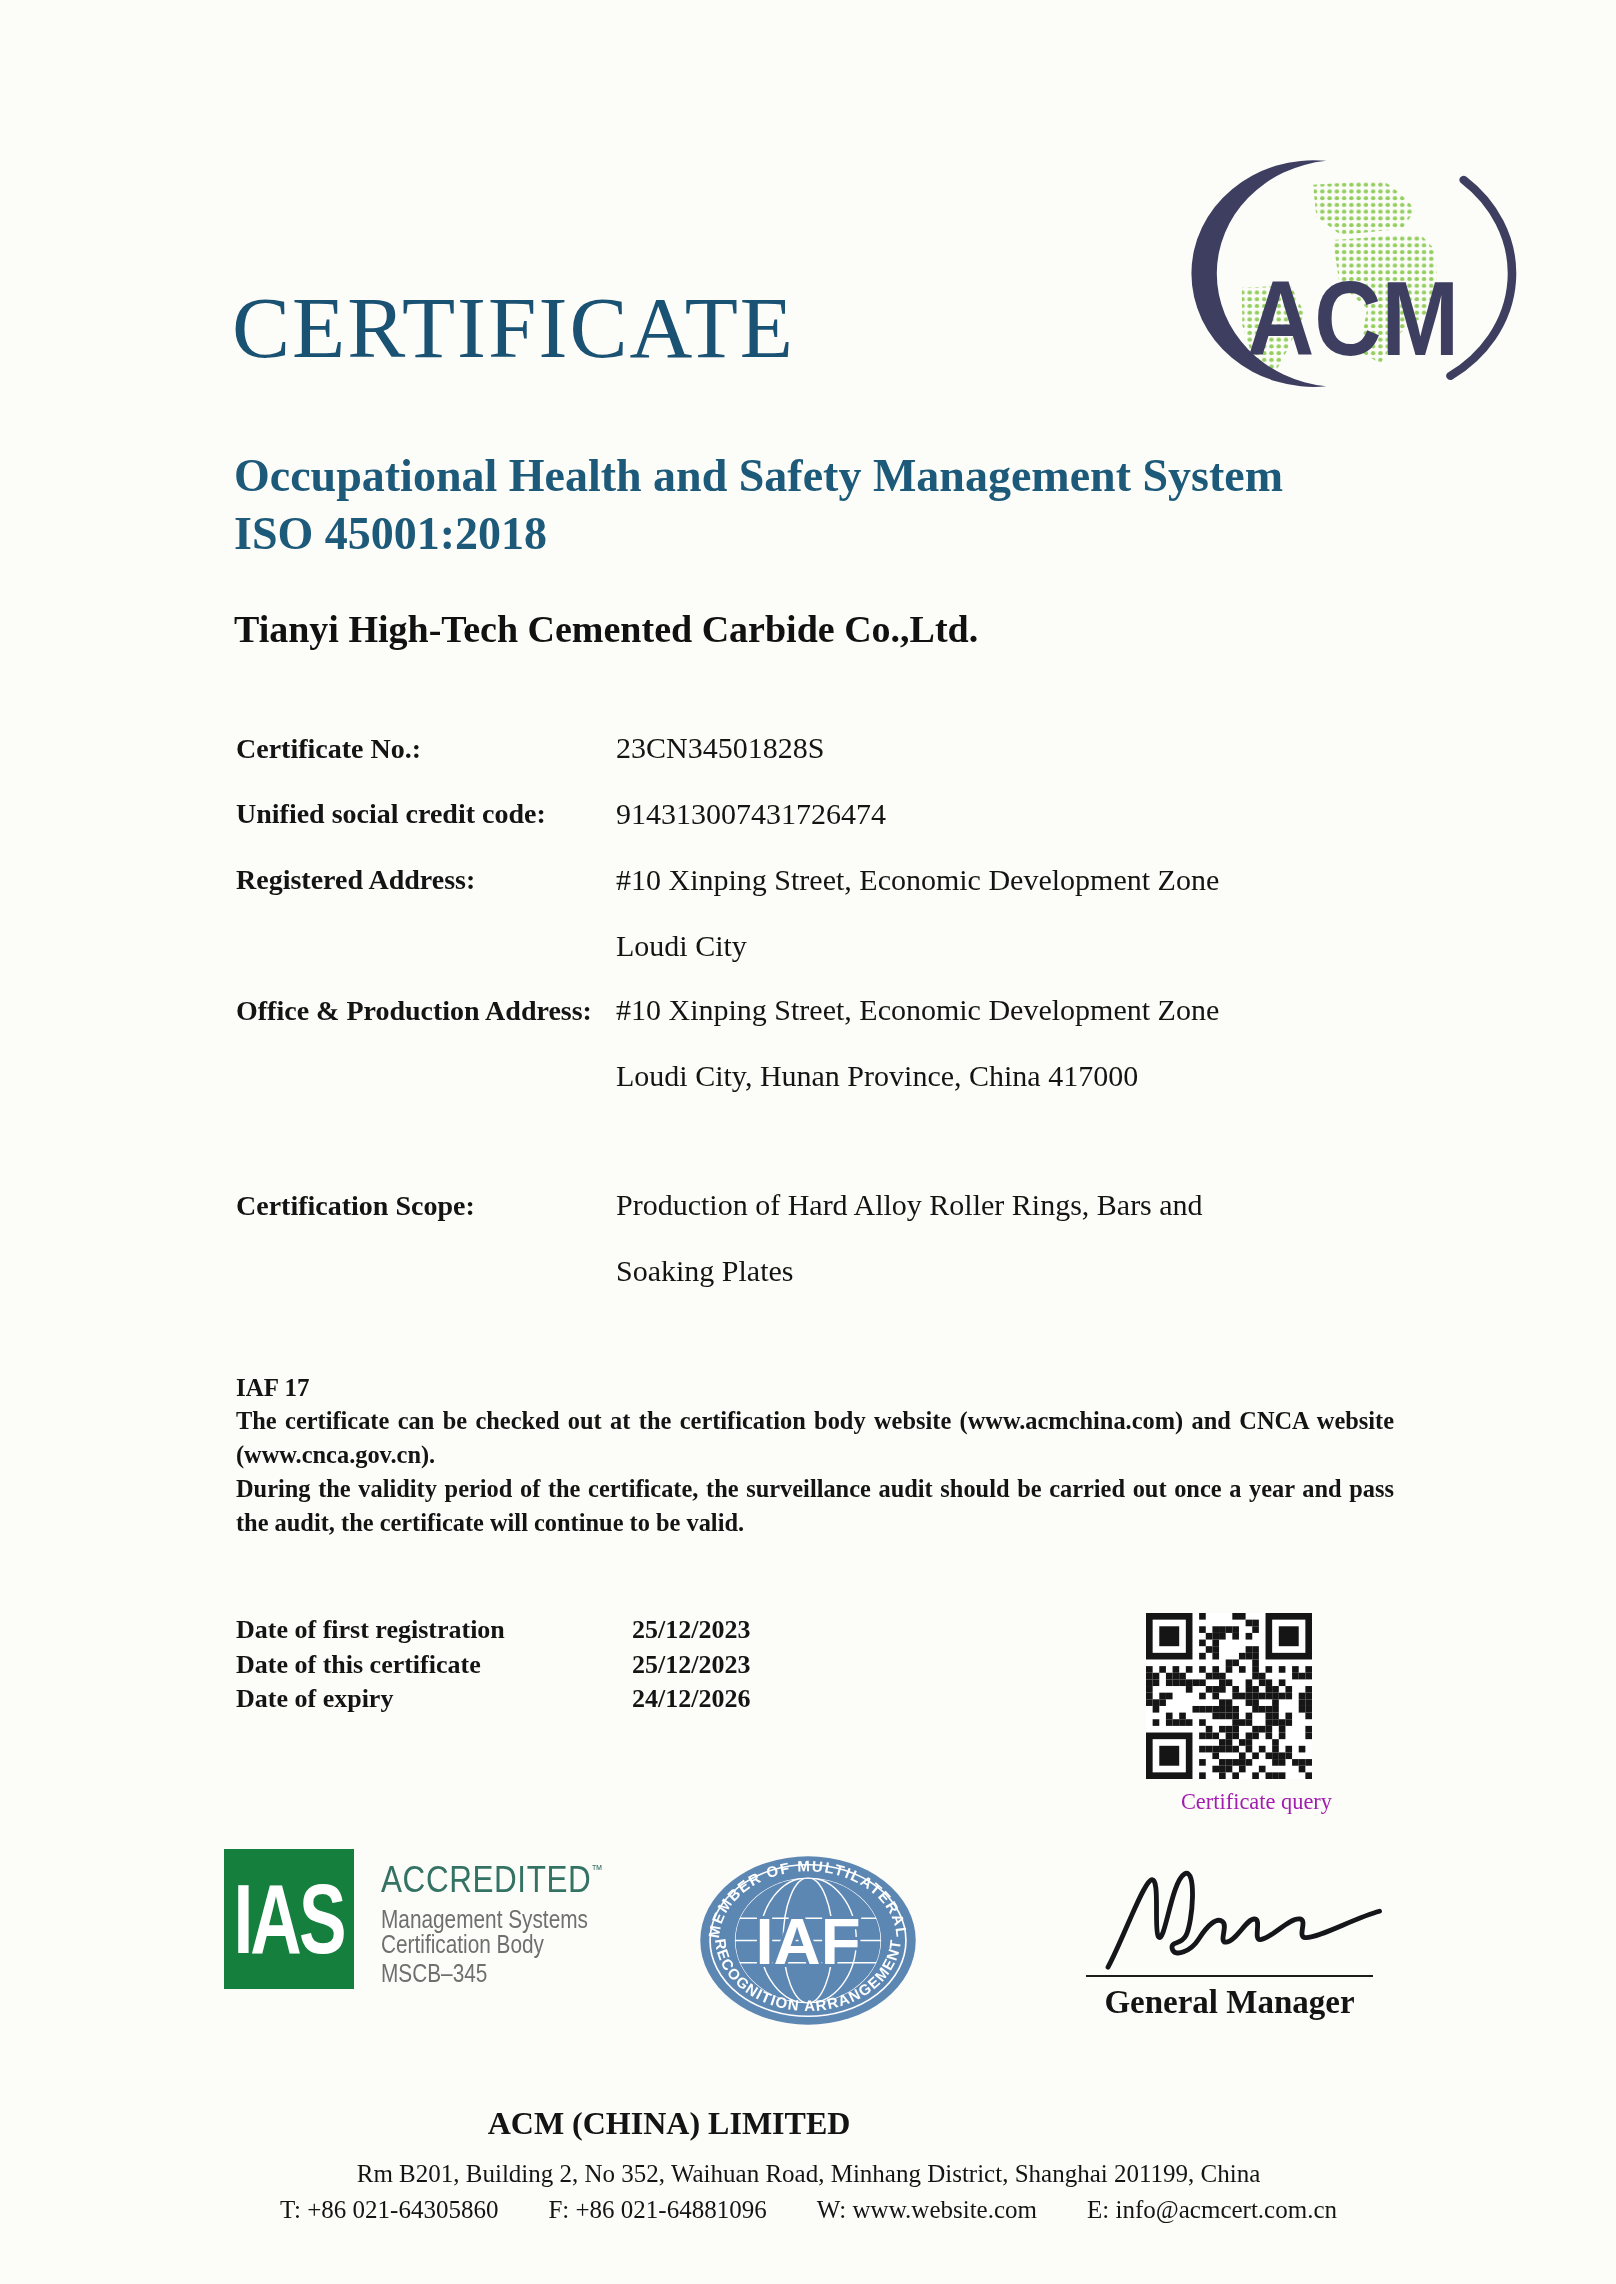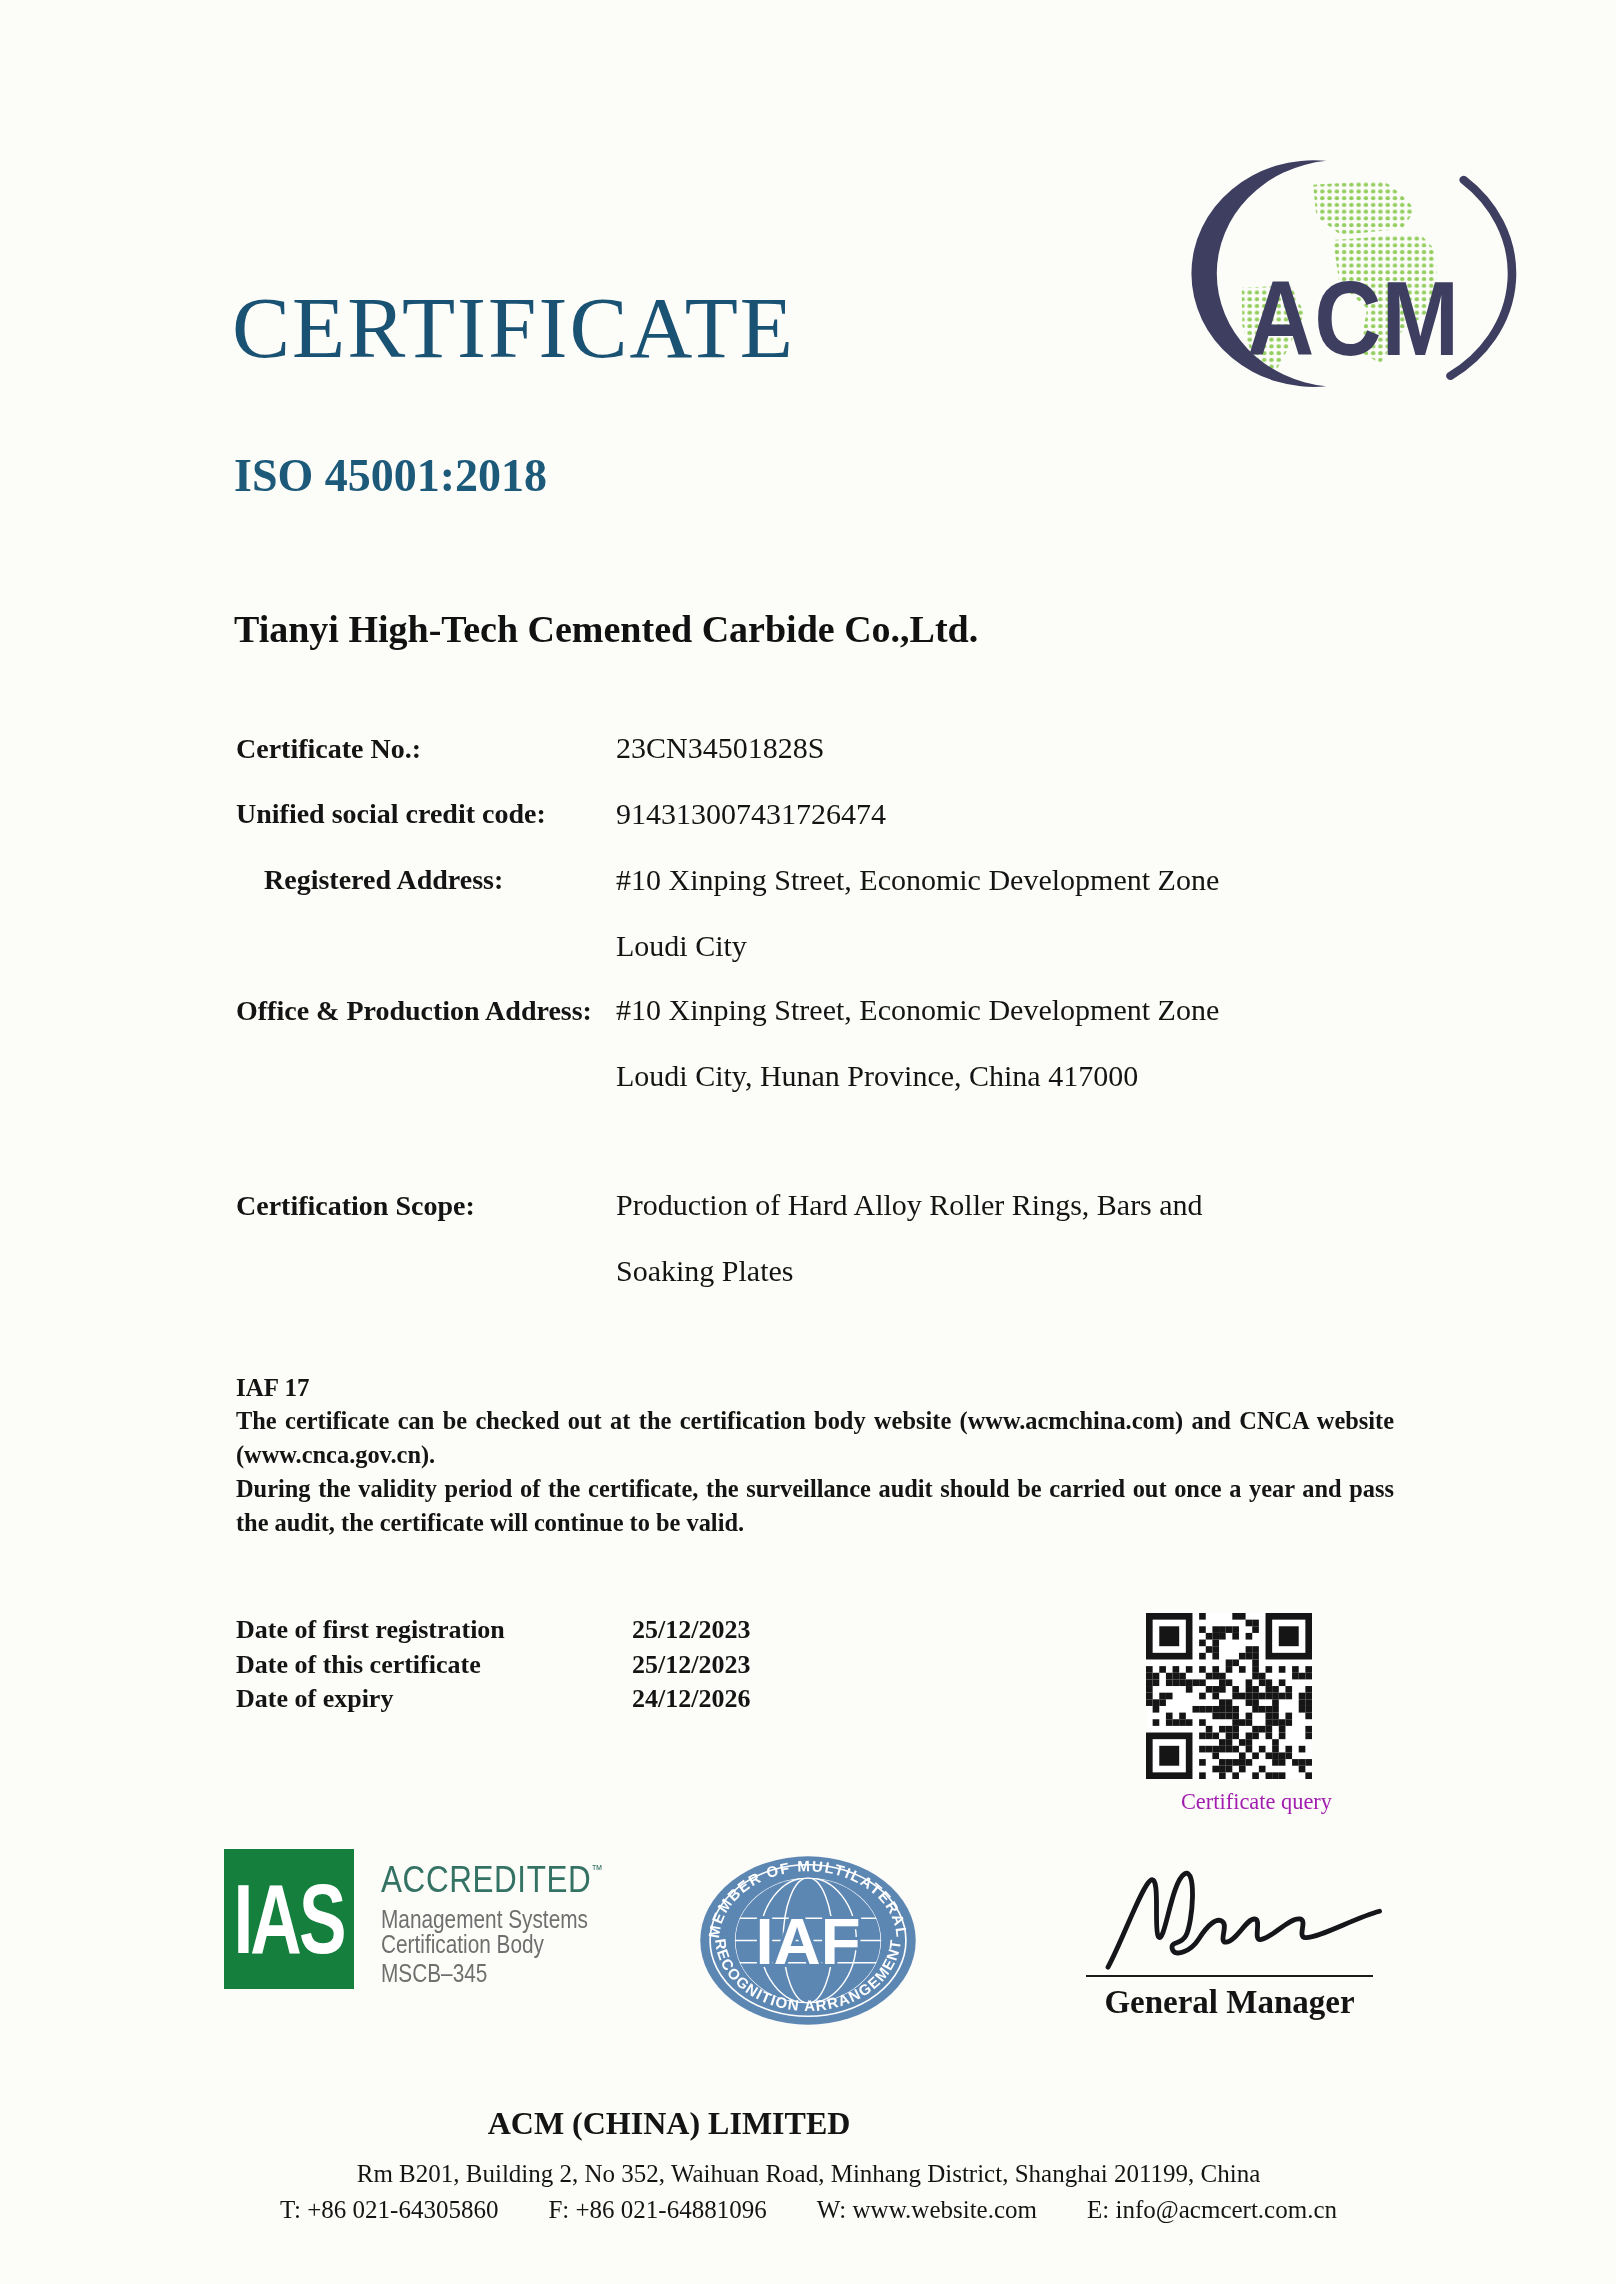--- a/index.html
+++ b/index.html
@@ -99,33 +99,34 @@
     <path d="M 220 21 A 185 185 0 1 0 220 389 A 185 185 0 0 1 220 21 Z" fill="#3e3e60"></path>
 
     <path d="M 428 52 A 212 202 0 0 1 408 372" fill="none" stroke="#3e3e60" stroke-width="13" stroke-linecap="round"></path>
 
     <text transform="translate(100,338) scale(0.82,1)" font-family="Liberation Sans, DejaVu Sans, sans-serif" font-weight="700" font-size="172" fill="#3e3e60">ACM</text>
   </svg>
 
   <div class="abs cert-title">CERTIFICATE</div>
 
   <div class="abs scheme">
+    <div>Occupational Health and Safety Management System</div>
     <div>ISO 45001:2018</div>
   </div>
 
   <div class="abs company">Tianyi High-Tech Cemented Carbide Co.,Ltd.</div>
 
   <div>
     <div class="abs dlabel" style="top:733px;">Certificate No.:</div>
     <div class="abs dvalue" style="top:731px;">23CN34501828S</div>
 
     <div class="abs dlabel" style="top:798px;">Unified social credit code:</div>
     <div class="abs dvalue" style="top:797px;">914313007431726474</div>
 
-    <div class="abs dlabel" style="top:864px;margin-left:28px;">Registered Address:</div>
+    <div class="abs dlabel" style="top:864px;">Registered Address:</div>
     <div class="abs dvalue" style="top:863px;">#10 Xinping Street, Economic Development Zone</div>
     <div class="abs dvalue" style="top:929px;">Loudi City</div>
 
     <div class="abs dlabel" style="top:995px;">Office &amp; Production Address:</div>
     <div class="abs dvalue" style="top:993px;">#10 Xinping Street, Economic Development Zone</div>
     <div class="abs dvalue" style="top:1059px;">Loudi City, Hunan Province, China 417000</div>
 
     <div class="abs dlabel" style="top:1190px;">Certification Scope:</div>
     <div class="abs dvalue" style="top:1188px;">Production of Hard Alloy Roller Rings, Bars and</div>
     <div class="abs dvalue" style="top:1254px;">Soaking Plates</div>

